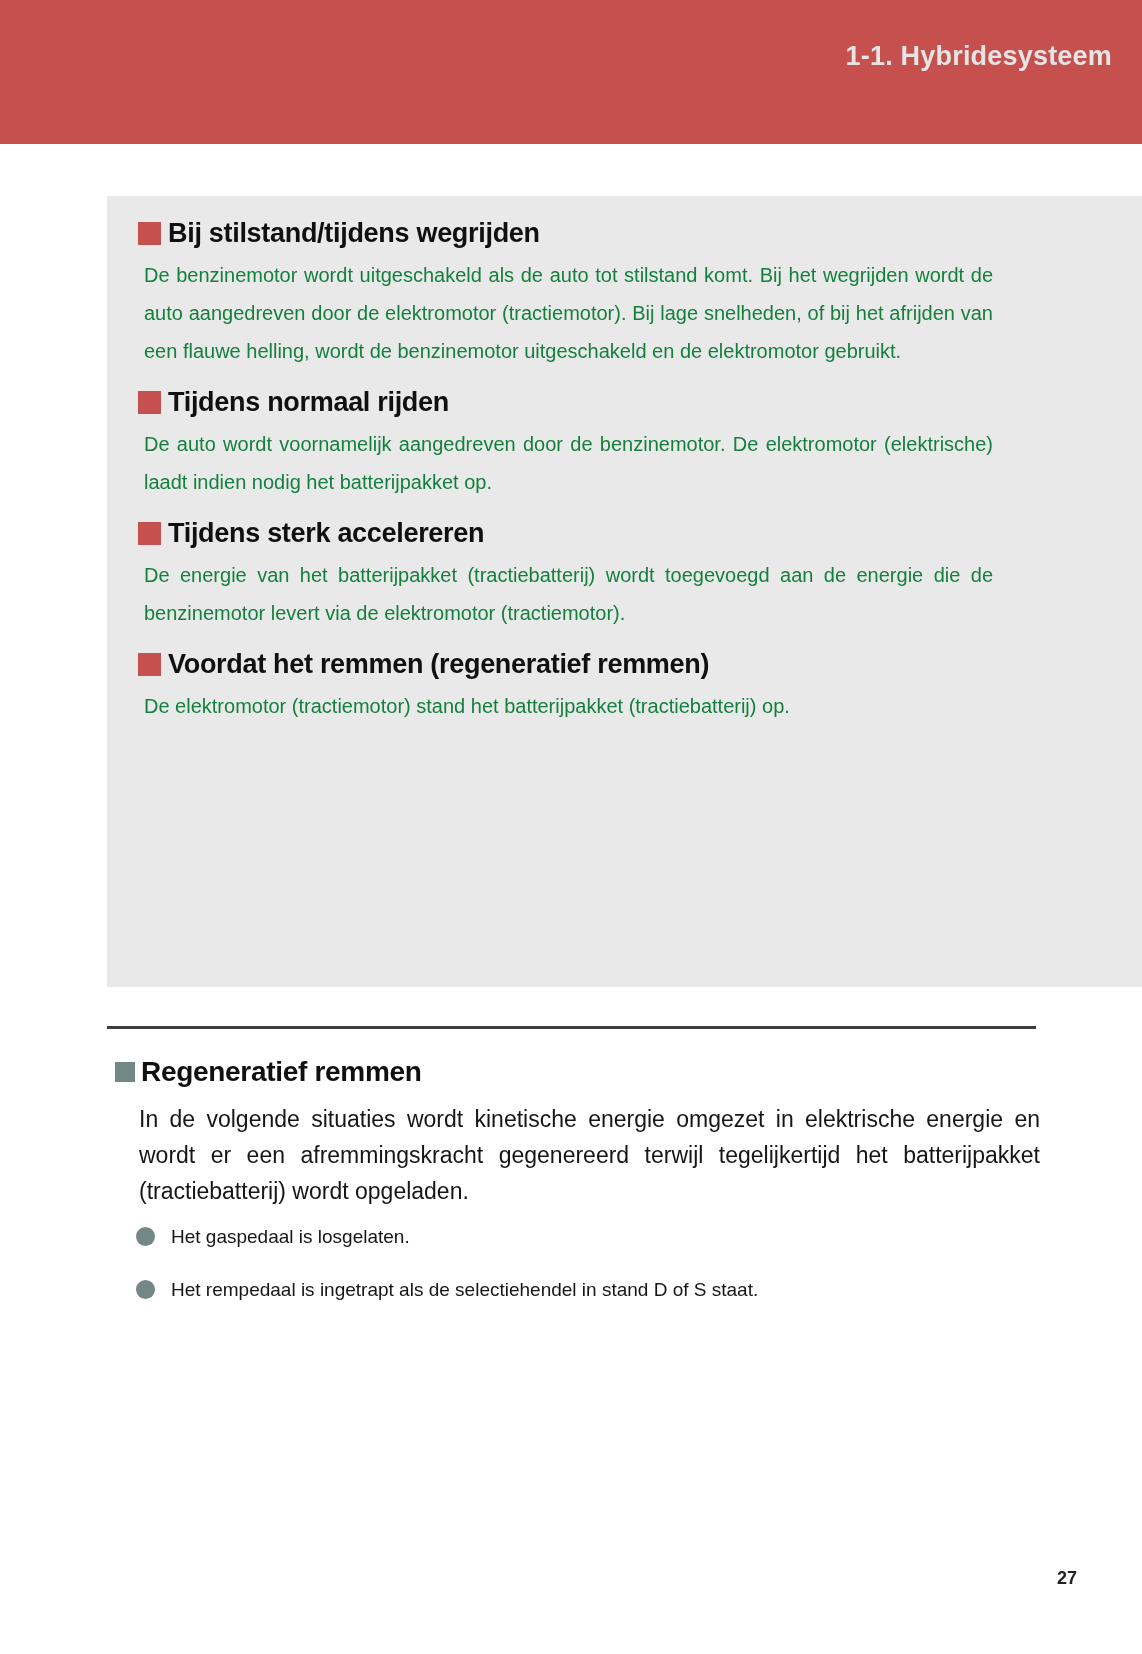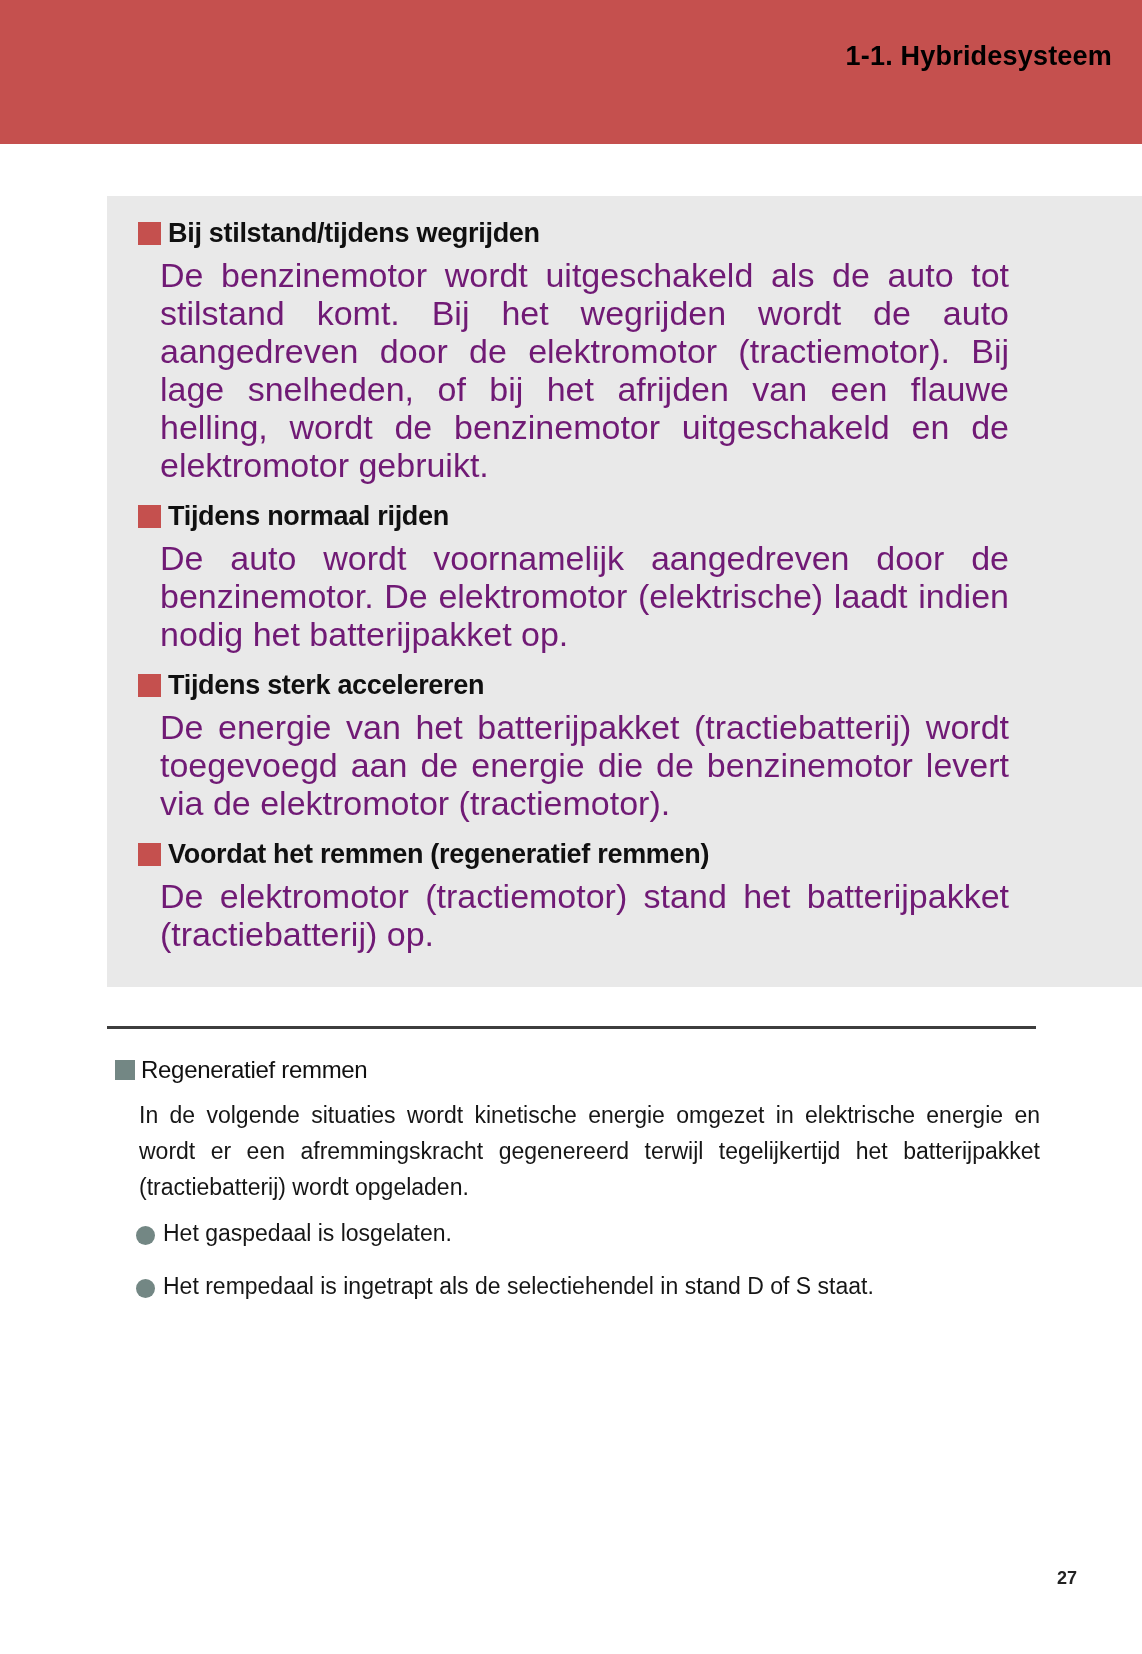--- a/index.html
+++ b/index.html
@@ -27,21 +27,21 @@
     position:absolute;
     left:0; top:0;
     width:1142px; height:144px;
     background:var(--accent);
     display:flex;
     justify-content:flex-end;
     align-items:flex-start;
     padding:40px 30px 0 0;
   }
   .topbar-title{
-    color:#000000;
+    color:#e5e5e5;
     font-size:27px;
     font-weight:700;
     letter-spacing:0.2px;
     line-height:1.2;
   }
   
   .side-tab{
     position:absolute;
     left:1090px; top:313px;
     width:52px; height:124px;
@@ -89,26 +89,26 @@
     background:var(--accent);
   }
   .box-heading{
     font-size:27px;
     font-weight:700;
     letter-spacing:-0.3px;
     color:#101010;
     line-height:1.15;
   }
   .box-body{
-    margin-left:22px;
+    margin-left:6px;
     width:849px;
-    font-size:34px;
+    font-size:20px;
     line-height:38px;
     text-align:justify;
-    color:#701a75;
+    color:#15803d;
   }
   
   .separator{
     position:absolute;
     left:107px; top:1026px;
     width:929px; height:3px;
     background:#3d3d3d;
     border:none;
   }
   
@@ -122,45 +122,45 @@
     align-items:center;
     gap:6px;
     padding-left:8px;
     margin-bottom:13px;
   }
   .square.teal{
     width:20px; height:20px;
     background:var(--marker);
   }
   .lower-heading{
-    font-size:24px;
-    font-weight:400;
+    font-size:28px;
+    font-weight:700;
     letter-spacing:-0.3px;
     color:#101010;
     line-height:1.15;
   }
   .lower-body{
     margin-left:32px;
     width:901px;
     font-size:23px;
     line-height:36px;
     text-align:justify;
     color:#161616;
   }
   .bullet-list{
     list-style:none;
     margin-top:12px;
   }
   .bullet-item{
     display:flex;
-    align-items:center;
-    gap:8px;
+    align-items:flex-start;
+    gap:16px;
     margin-left:29px;
     margin-bottom:21px;
-    font-size:23px;
+    font-size:19px;
     line-height:32px;
     color:#161616;
   }
   .dot{
     flex:0 0 auto;
     width:19px; height:19px;
     border-radius:50%;
     background:var(--marker);
     margin-top:6px;
   }

